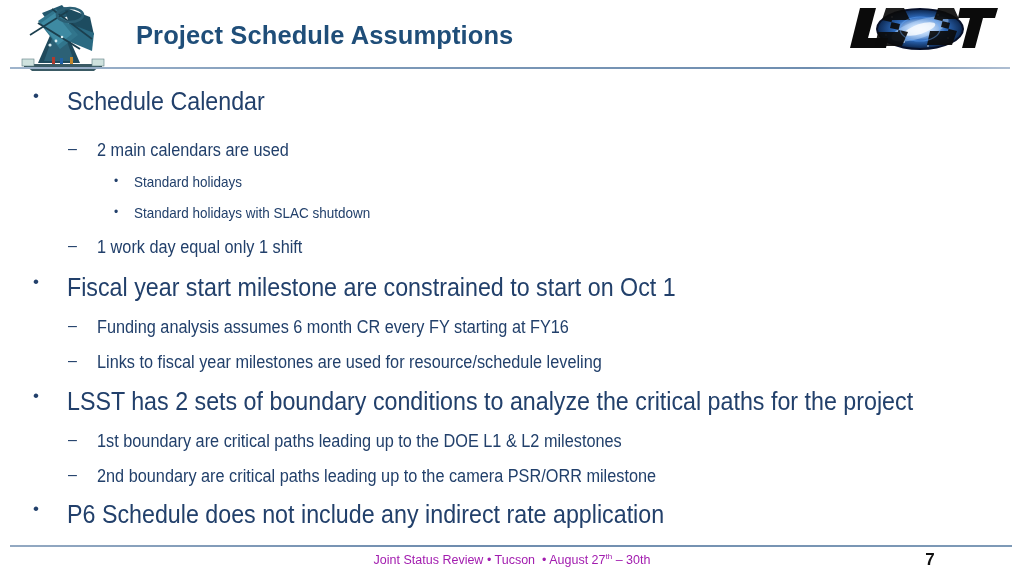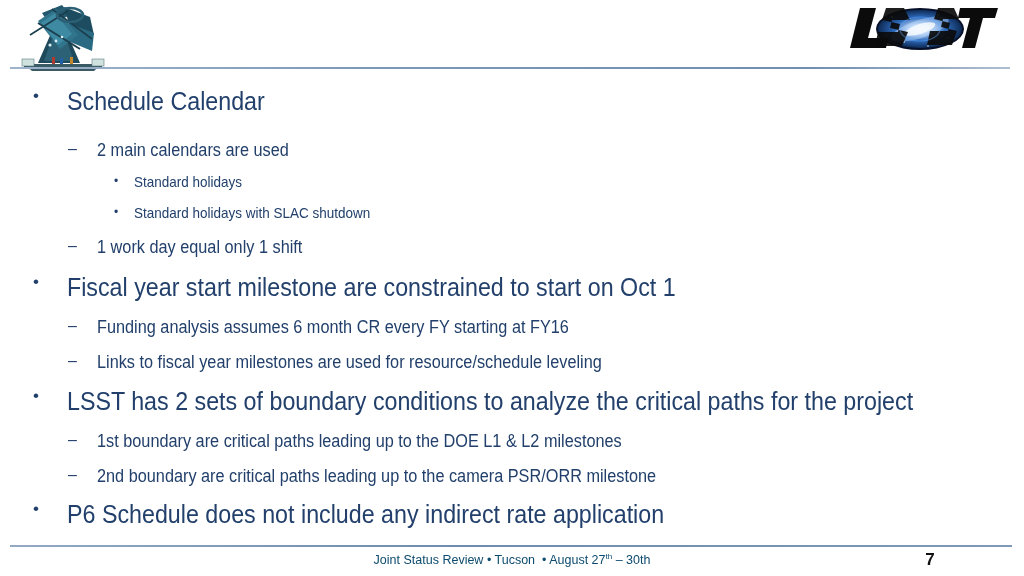--- a/index.html
+++ b/index.html
@@ -139,21 +139,21 @@
     height: 2px;
     background: linear-gradient(to right, #93a9c2 0%, #6e8cae 45%, #7e9ab7 100%);
   }
   .footer-text {
     position: absolute;
     left: 0;
     top: 552px;
     width: 1024px;
     text-align: center;
     font-size: 12.5px;
-    color: #0c4a6e;
+    color: #a21caf;
     white-space: nowrap;
   }
   .footer-text sup {
     font-size: 8px;
     vertical-align: super;
   }
   .page-number {
     position: absolute;
     left: 905px;
     top: 550px;
@@ -198,20 +198,21 @@
         <circle cx="42" cy="44" r="1.6" fill="#d8eef2"></circle>
         <circle cx="48" cy="40" r="1.4" fill="#d8eef2"></circle>
         <circle cx="54" cy="36" r="1.3" fill="#d8eef2"></circle>
 
         <rect x="44" y="56" width="3" height="7" fill="#b03a2e"></rect>
         <rect x="52" y="57" width="3" height="6" fill="#1f61a8"></rect>
         <rect x="62" y="56" width="3" height="7" fill="#c2872b"></rect>
       </g>
     </svg>
 
+    <div class="slide-title">Project Schedule Assumptions</div>
 
     <svg class="lsst-logo" viewBox="0 0 160 58">
       <defs>
         <radialGradient id="galaxyCore" cx="50%" cy="50%" r="55%">
           <stop offset="0%" stop-color="#ffffff"></stop>
           <stop offset="22%" stop-color="#cfe4ff"></stop>
           <stop offset="55%" stop-color="#2f6fc4"></stop>
           <stop offset="100%" stop-color="#061a3a"></stop>
         </radialGradient>
         <clipPath id="galaxyClip">

